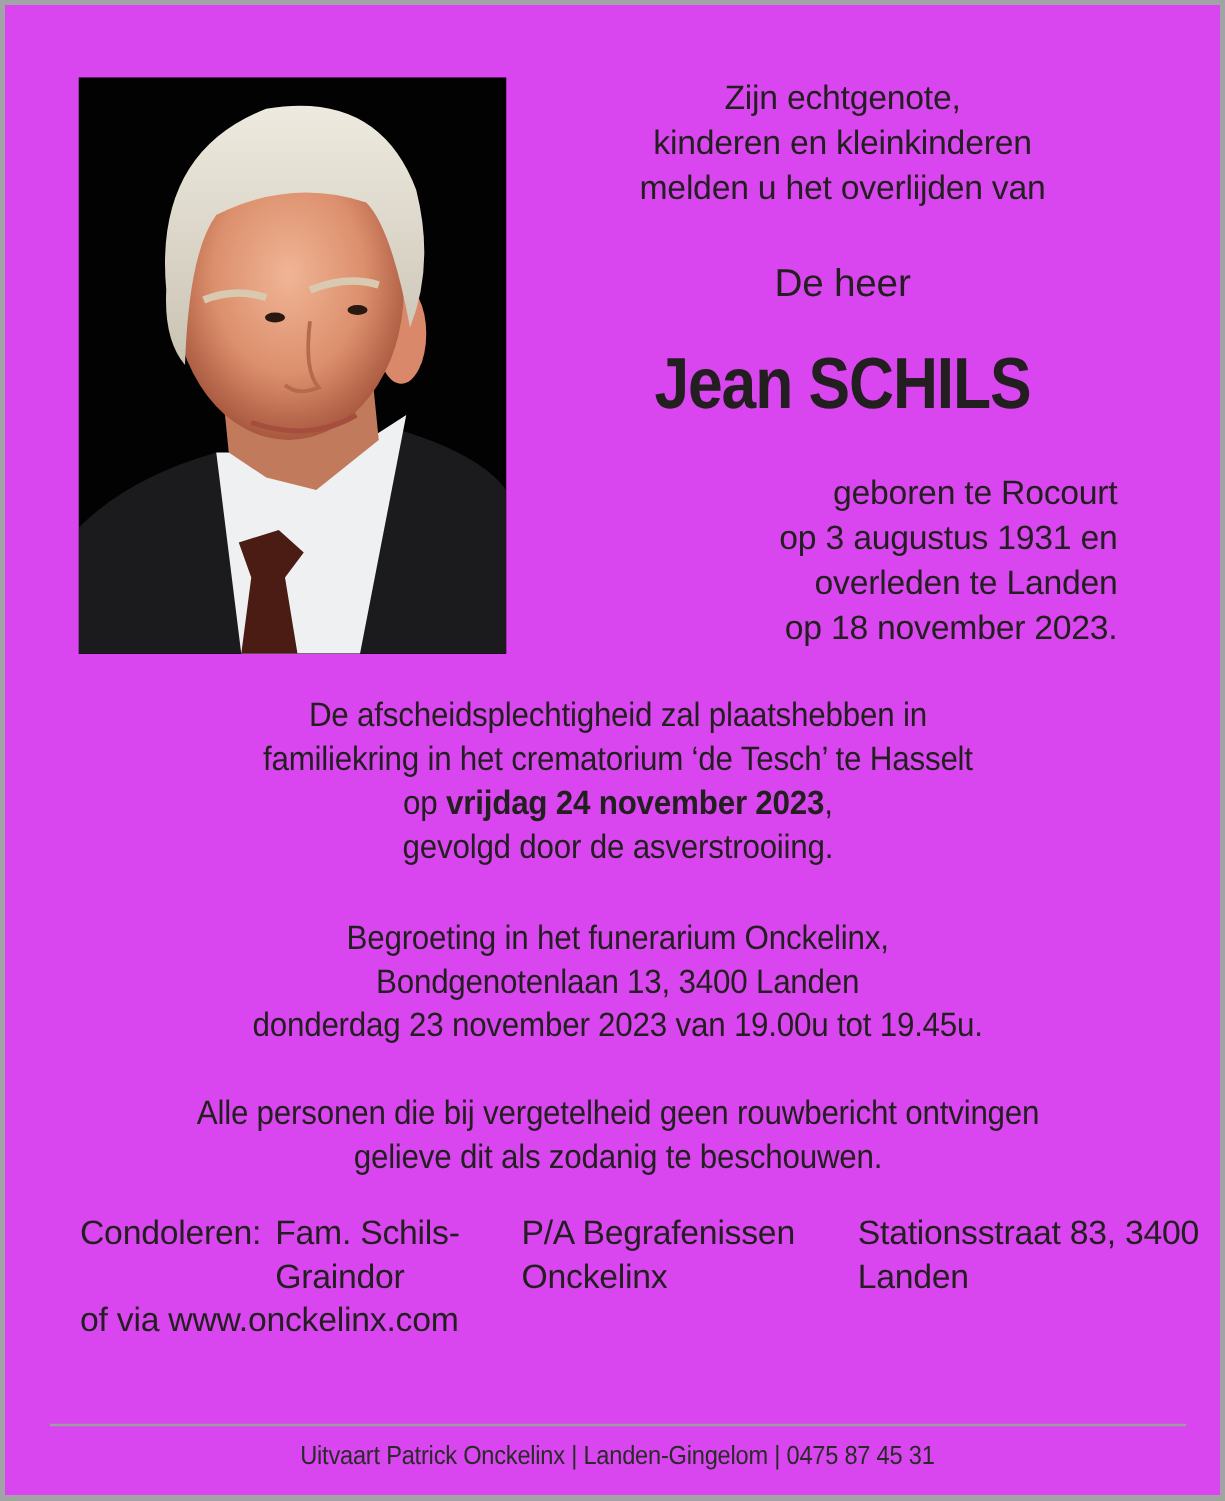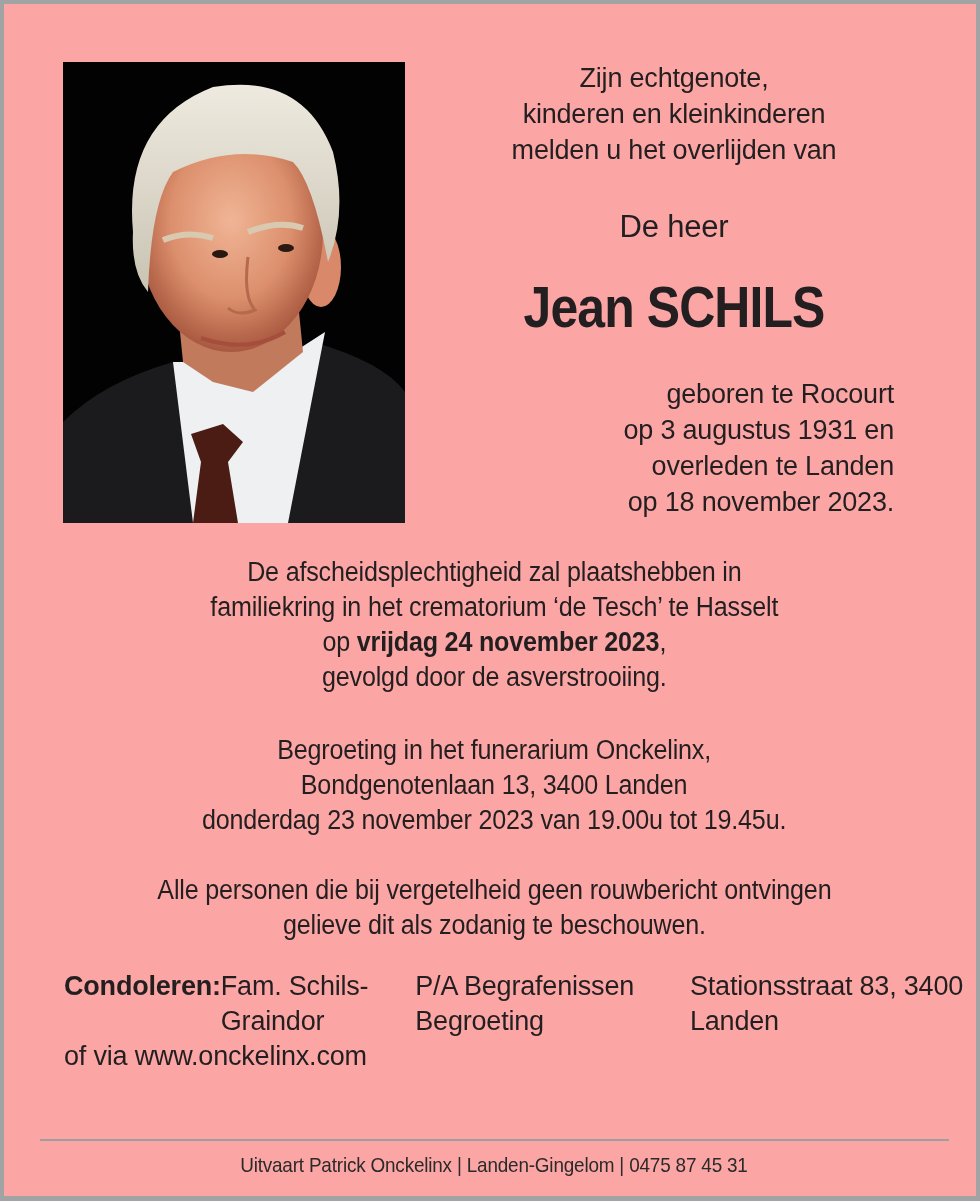--- a/index.html
+++ b/index.html
@@ -5,21 +5,21 @@
   html, body { margin: 0; padding: 0; background: #ffffff; }
   body { width: 980px; height: 1201px; overflow: hidden; }
   .frame {
     position: absolute; left: 0; top: 0;
     width: 980px; height: 1201px;
     box-sizing: border-box;
     border-top: 4px solid #a2a3a5;
     border-left: 4px solid #a2a3a5;
     border-right: 4px solid #a2a3a5;
     border-bottom: 5px solid #a2a3a5;
-    background: #fca5a5;
+    background: #d946ef;
   }
   .txt {
     font-family: "Liberation Sans", "DejaVu Sans", sans-serif;
     color: #231f20;
     letter-spacing: -0.2px;
   }
 
   
   .photo {
     position: absolute; left: 59px; top: 58px;
@@ -53,21 +53,21 @@
   .visitation { top: 729px; }
   .notice { top: 869px; }
   b { font-weight: bold; }
 
   
   .condol {
     position: absolute; left: 60px; top: 965px;
     font-size: 27px; line-height: 35px;
   }
   .condol-row { display: flex; }
-  .condol-label { width: 199px; font-weight: bold; }
+  .condol-label { width: 199px; }
   .condol-lines { display: flex; flex-direction: row; }
   .condol-via { margin-top: 0; }
 
   .divider {
     position: absolute; left: 36px; top: 1135px;
     width: 909px; height: 2px; background: #9d9e9f;
   }
   .footer {
     position: absolute; left: 40px; width: 900px; top: 1146px;
     text-align: center; font-size: 21px; line-height: 30px; color: #2a2a2a;
@@ -158,21 +158,21 @@
       <div>Alle personen die bij vergetelheid geen rouwbericht ontvingen</div>
       <div>gelieve dit als zodanig te beschouwen.</div>
     </div>
   </div>
 
   <div class="condol txt">
     <div class="condol-row">
       <div class="condol-label">Condoleren:</div>
       <div class="condol-lines">
         <div>Fam. Schils-Graindor</div>
-        <div>P/A Begrafenissen Begroeting</div>
+        <div>P/A Begrafenissen Onckelinx</div>
         <div>Stationsstraat 83, 3400 Landen</div>
       </div>
     </div>
     <div class="condol-via">of via www.onckelinx.com</div>
   </div>
 
   <div class="divider"></div>
 
   <div class="footer txt">
     <span class="sq">Uitvaart Patrick Onckelinx |  Landen-Gingelom | 0475 87 45 31</span>

